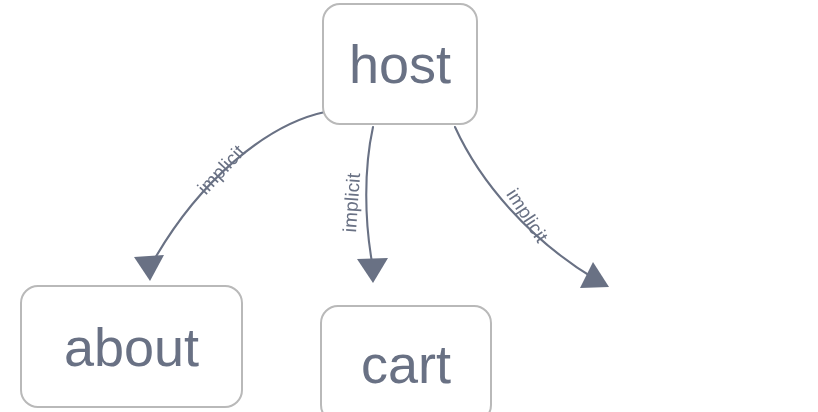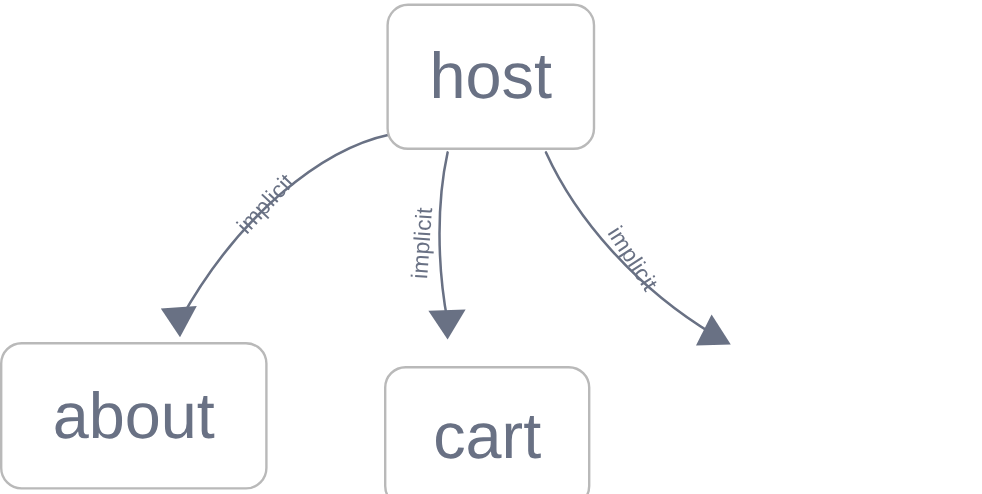--- a/index.html
+++ b/index.html
@@ -77,25 +77,25 @@
       <text class="edge-label" x="358" y="203" text-anchor="middle" transform="rotate(-86 358 203)">implicit</text>
     </g>
 
     <g>
       <path class="edge-path" d="M 455,127 C 480,182 530,240 595,279"></path>
       <polygon class="edge-arrow" points="609,287 580,288 593,262"></polygon>
       <text class="edge-label" x="522" y="219" text-anchor="middle" transform="rotate(57 522 219)">implicit</text>
     </g>
   </svg>
 
-  <div class="node-box" style="left:322px; top:3px; width:174px; height:122px;">
+  <div class="node-box" style="left:322px; top:3px; width:156px; height:122px;">
     <span class="node-label" style="font-size:54px;">host</span>
   </div>
 
-  <div class="node-box" style="left:0; top:285px; width:223px; height:123px;">
+  <div class="node-box" style="left:20px; top:285px; width:223px; height:123px;">
     <span class="node-label" style="font-size:54px;">about</span>
   </div>
 
   <div class="node-box" style="left:320px; top:286px; width:172px; height:118px;margin-top:19px;">
     <span class="node-label" style="font-size:54px;">cart</span>
   </div>
 
 
 </div>
 

